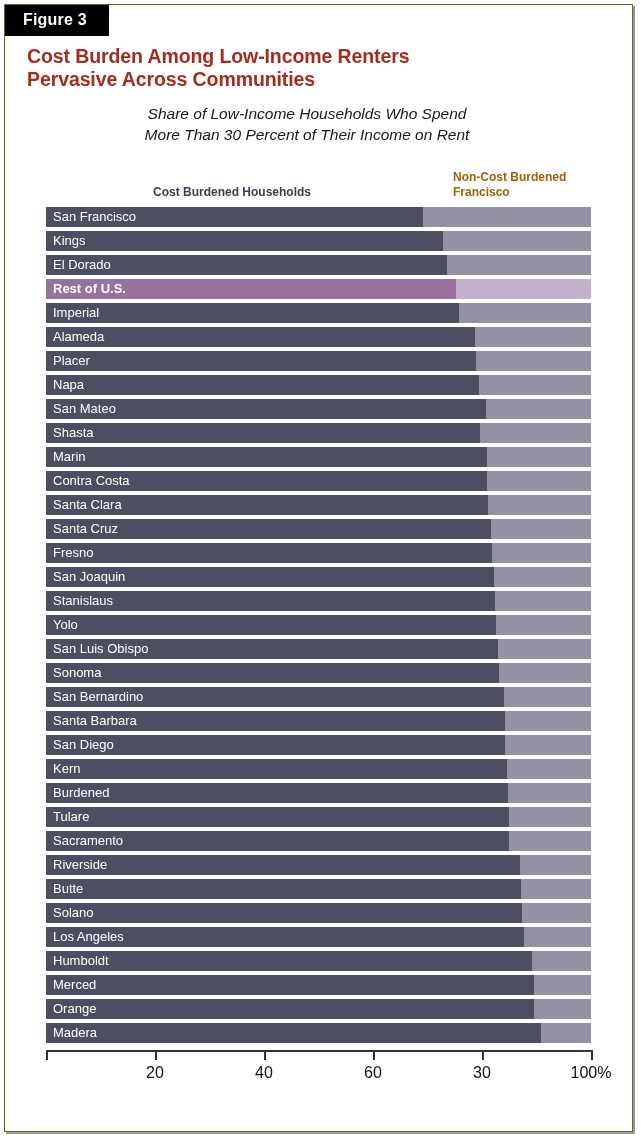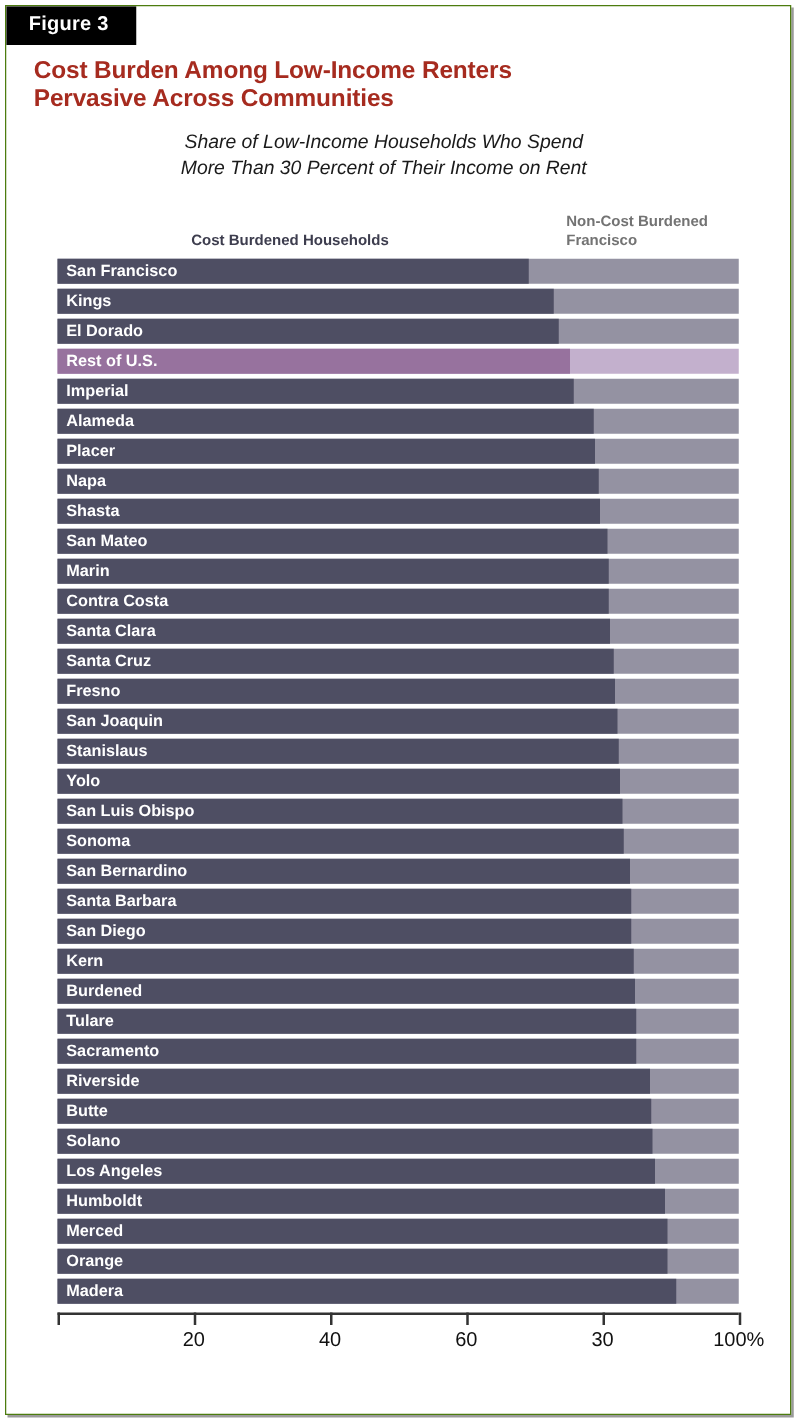--- a/index.html
+++ b/index.html
@@ -74,21 +74,21 @@
     color: #3d3d4e;
   }
   .legend-right {
     position: absolute;
     left: 448px;
     top: 165px;
     width: 150px;
     font-weight: bold;
     font-size: 12px;
     line-height: 15px;
-    color: #737373;
+    color: #a16207;
   }
 
   .plot {
     position: absolute;
     left: 37px;
     top: 202px;
     width: 552px;
     height: 845px;
   }
 
@@ -119,21 +119,20 @@
   .row-label {
     position: absolute;
     left: 11px;
     top: 0;
     height: 20px;
     line-height: 20px;
     font-size: 13px;
     color: #ffffff;
     white-space: nowrap;
     z-index: 3;
-    font-weight: bold;
   }
   .row-label.hl { font-weight: bold; }
 
   .axis {
     position: absolute;
     left: 37px;
     top: 1045px;
     width: 552px;
     height: 14px;
   }
@@ -237,29 +236,29 @@
         <div class="row-label">Placer</div>
       </div>
       <div class="row">
         <div class="track">
           <div class="fill" style="width: 432.73px;"></div>
         </div>
         <div class="row-label">Napa</div>
       </div>
       <div class="row">
         <div class="track">
+          <div class="fill" style="width: 439.815px;"></div>
+        </div>
+        <div class="row-label">San Mateo</div>
+      </div>
+      <div class="row">
+        <div class="track">
           <div class="fill" style="width: 433.82px;"></div>
         </div>
         <div class="row-label">Shasta</div>
-      </div>
-      <div class="row">
-        <div class="track">
-          <div class="fill" style="width: 439.815px;"></div>
-        </div>
-        <div class="row-label">San Mateo</div>
       </div>
       <div class="row">
         <div class="track">
           <div class="fill" style="width: 440.905px;"></div>
         </div>
         <div class="row-label">Marin</div>
       </div>
       <div class="row">
         <div class="track">
           <div class="fill" style="width: 440.905px;"></div>

